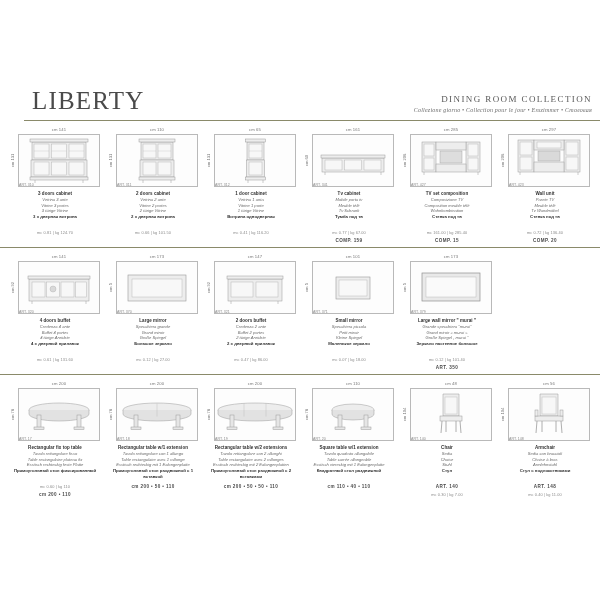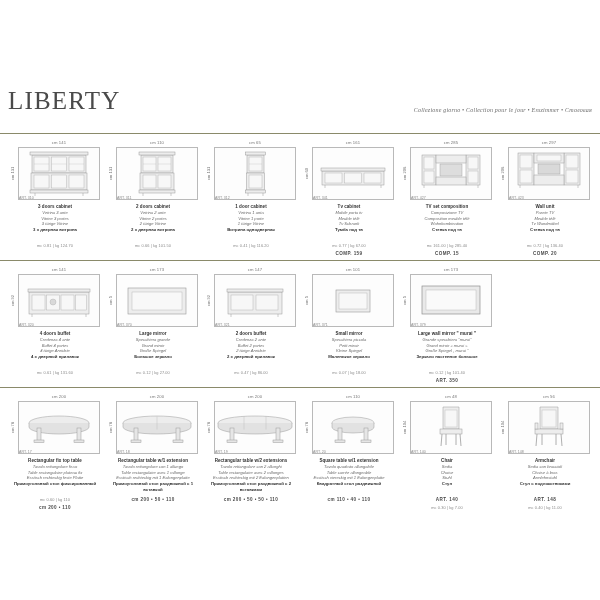--- a/index.html
+++ b/index.html
@@ -27,22 +27,23 @@
     left: 0;
     top: 88px;
     width: 600px;
   }
 
   
   .header {
     display: flex;
     align-items: flex-end;
     justify-content: space-between;
-    padding: 0 8px 19px 8px;
+    padding: 0 8px 6px 8px;
     border-bottom: 1.2px solid #8a8a6a;
+    margin-left: 24px;
   }
   .brand {
     font-family: "Liberation Serif", serif;
     font-size: 25px;
     letter-spacing: 1.2px;
     color: #4a4a4a;
     line-height: 1;
     padding-bottom: 1px;
   }
   .header-right {
@@ -182,20 +183,21 @@
 </style>
 </head>
 <body>
 
 <div class="page">
   <div class="sheet">
 
     <div class="header">
       <div class="brand">LIBERTY</div>
       <div class="header-right">
+        <div class="collection-title">DINING ROOM COLLECTION</div>
         <div class="collection-sub">Collezione giorno • Collection pour le jour • Esszimmer • Столовая</div>
       </div>
     </div>
 
     <div class="row">
 
       <div class="item">
         <div class="fig">
           <div class="dim-top">cm 141</div>
           <div class="dim-left">

